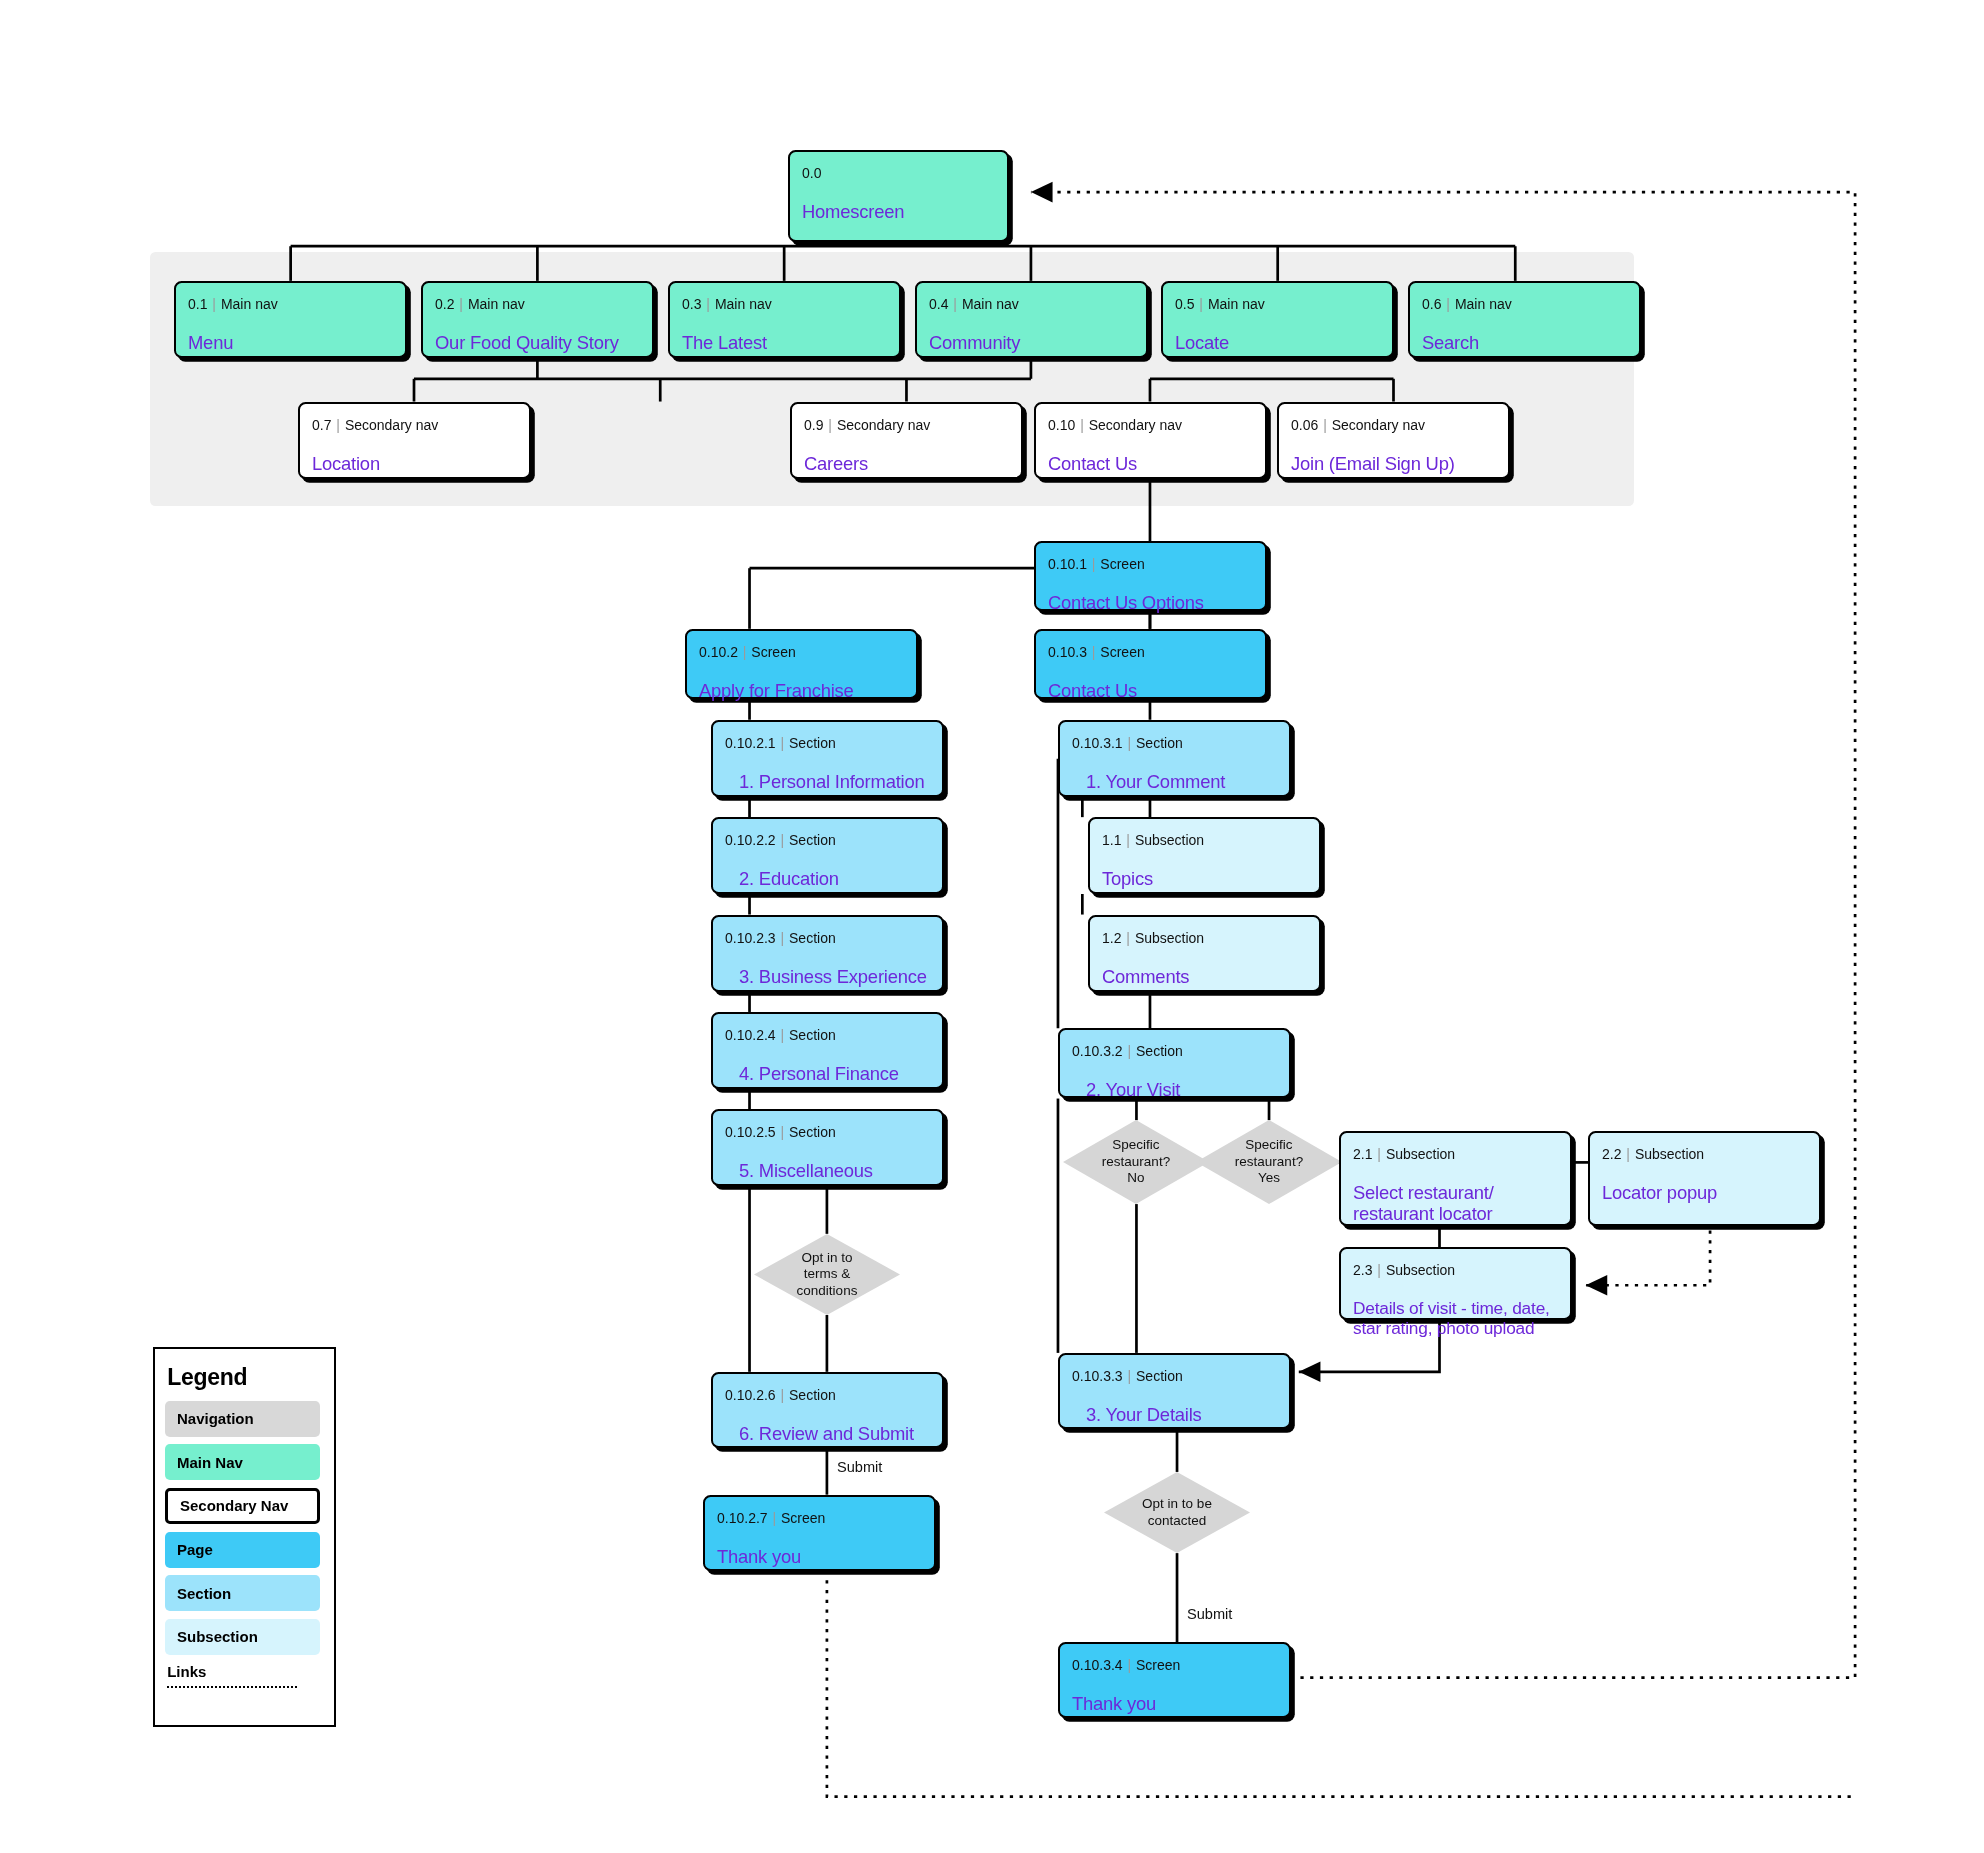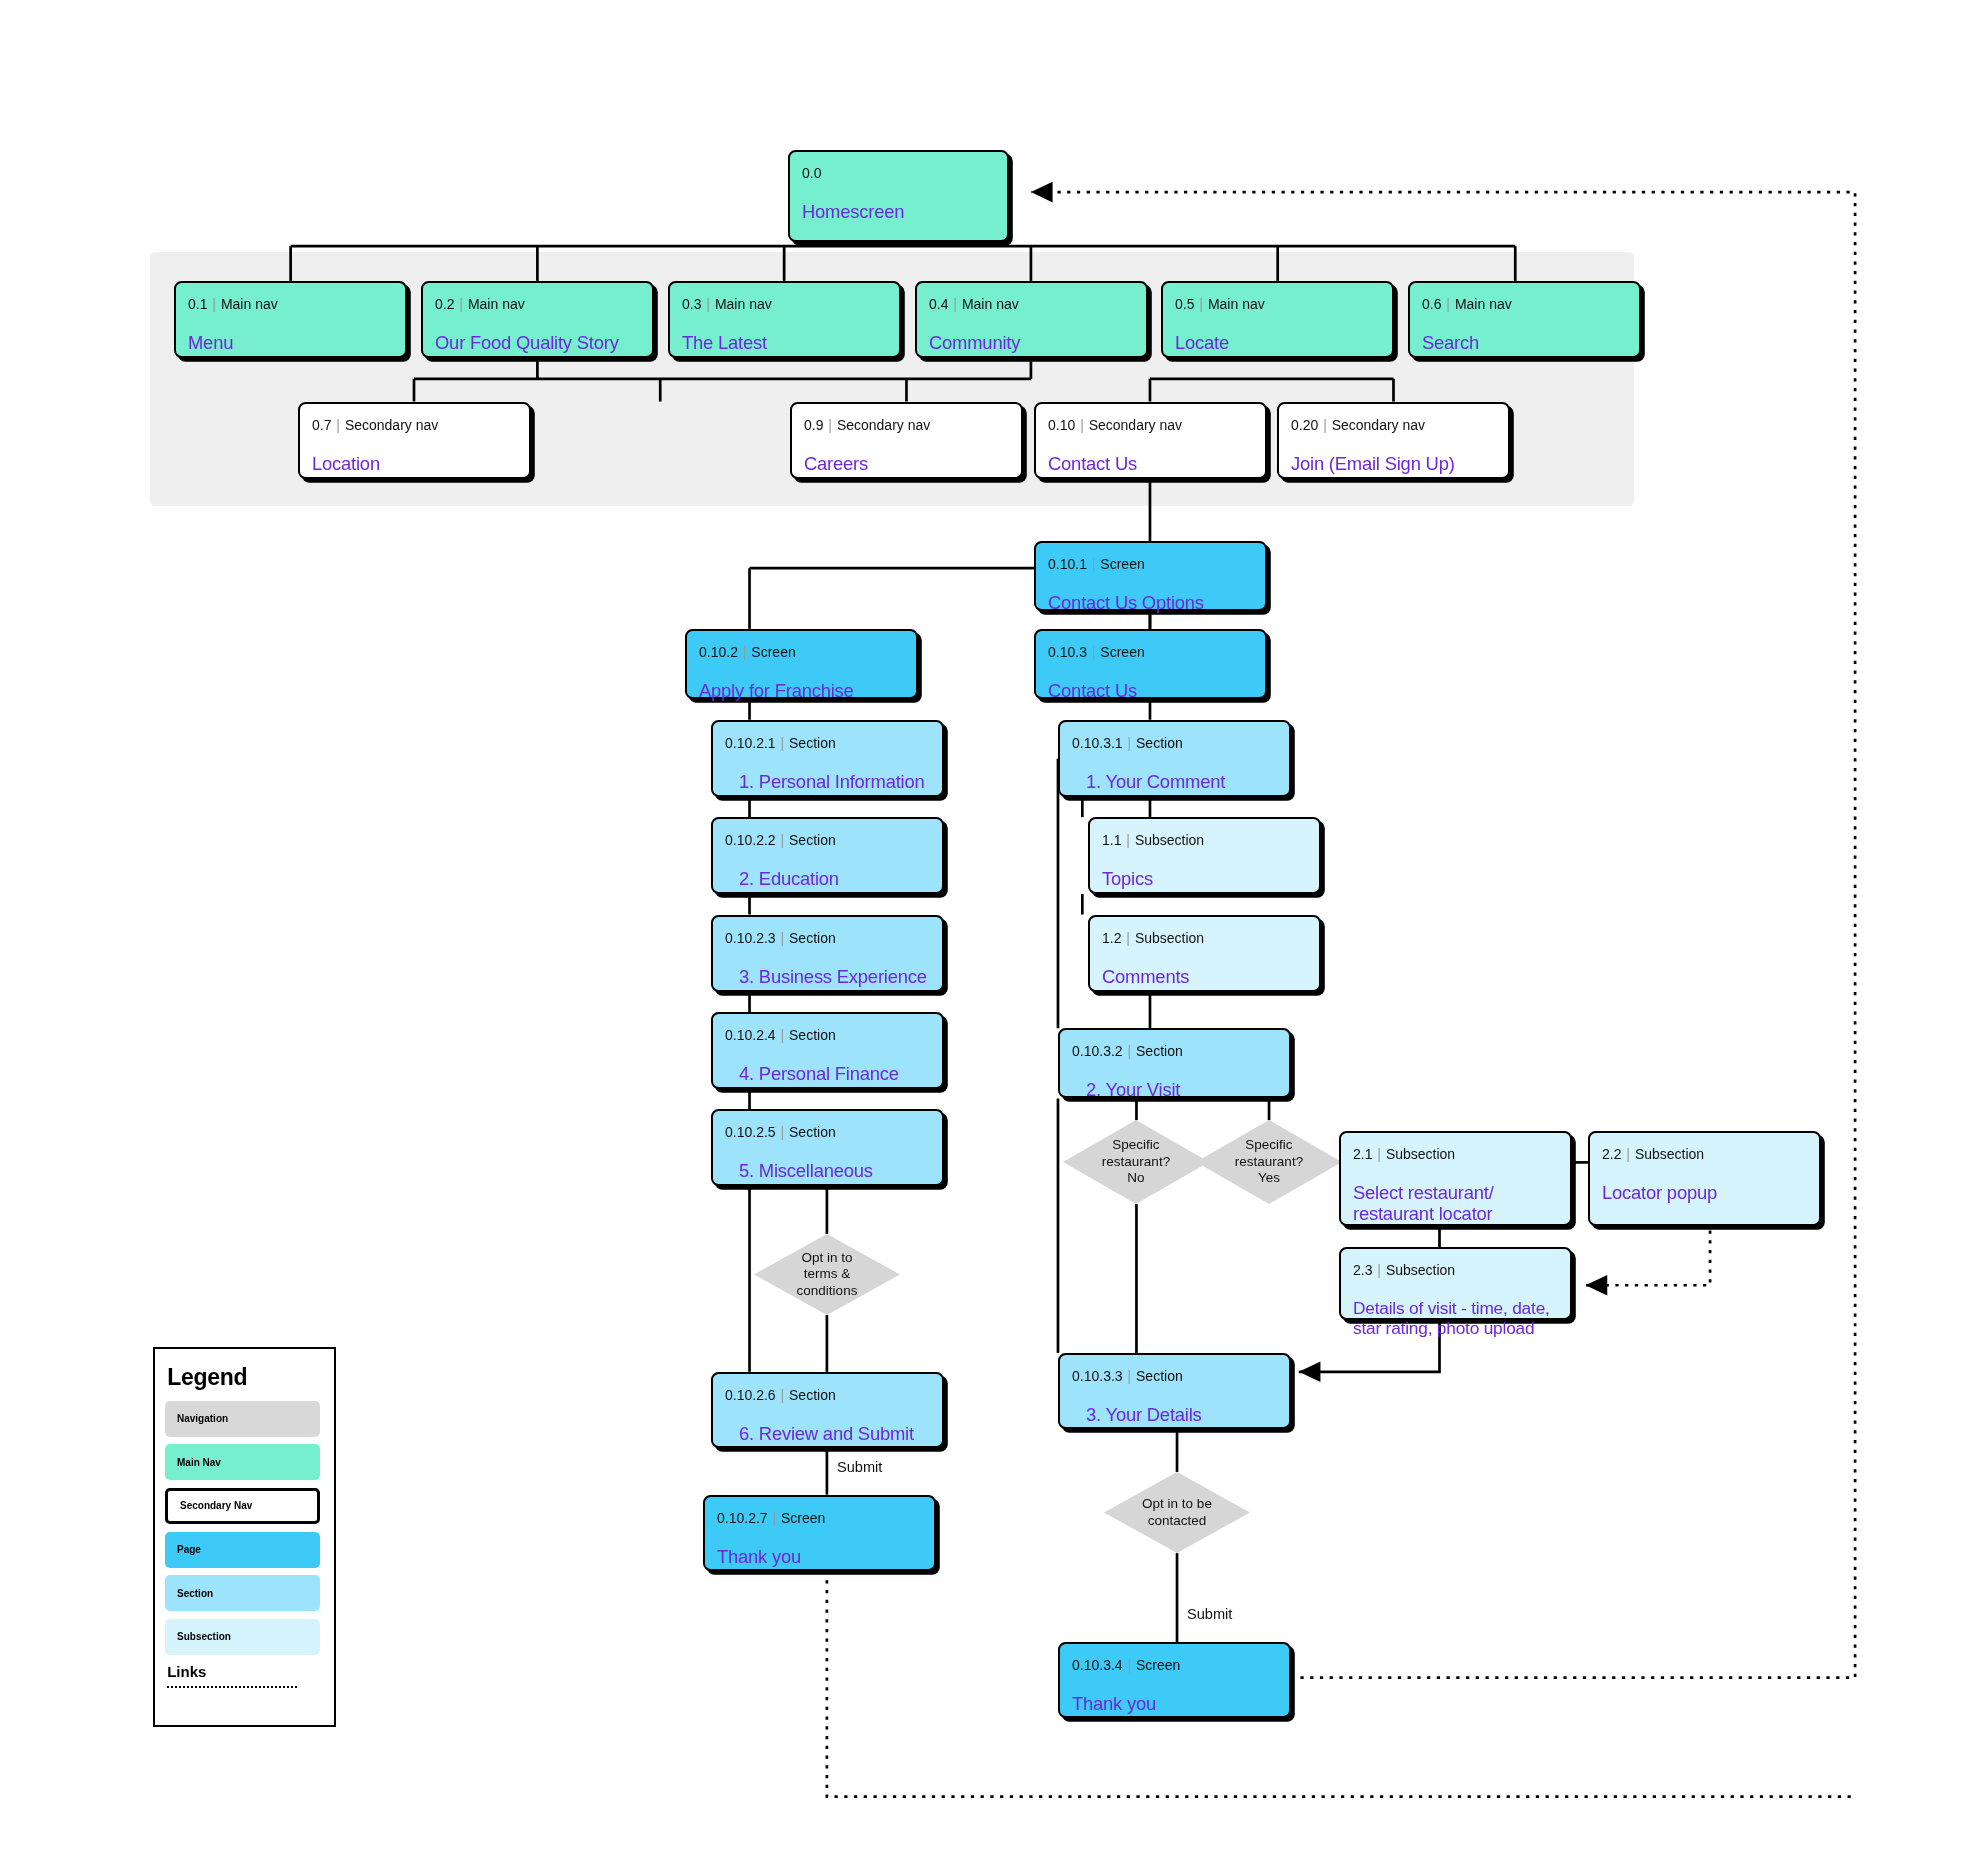--- a/index.html
+++ b/index.html
@@ -28,21 +28,21 @@
            display:flex;align-items:center;justify-content:center;text-align:center;}
   .diamond span{font-size:13.5px;line-height:1.22;color:#111;display:block;}
 
   .edgelabel{position:absolute;font-size:14.6px;color:#111;white-space:nowrap;}
 
   .legend{position:absolute;background:#fff;border:2.7px solid #000;box-sizing:border-box;
           padding:14px 14px 12px 10px;}
   .legend .lg-title{font-size:23px;font-weight:700;color:#000;margin:1.1px 0 9.7px 2.2px;letter-spacing:-0.3px;}
   .legend .sw{height:36px;border-radius:4.9px;margin-bottom:7.6px;display:flex;align-items:center;
               padding-left:12px;box-sizing:border-box;}
-  .legend .sw span{font-size:10px;font-weight:700;color:#000;}
+  .legend .sw span{font-size:15px;font-weight:700;color:#000;}
   .legend .sw-nav{background:#d8d8d8;}
   .legend .sw-main{background:#76efce;}
   .legend .sw-sec{background:#ffffff;border:3.2px solid #000;}
   .legend .sw-page{background:#3ecaf6;}
   .legend .sw-section{background:#9ce3fb;}
   .legend .sw-sub{background:#d6f4fd;}
   .legend .lg-links{font-size:15px;font-weight:700;color:#000;margin:8.7px 0 5.4px 2.2px;}
   .legend .lg-dash{height:0;border-top:2.7px dotted #000;width:130px;margin-left:2.2px;}
 </style>
 </head>
@@ -217,21 +217,21 @@
 
   <div class="node n-sec" style="left:1034px;top:402px;width:233px;height:77px;">
     <div class="meta">
       <span>0.10</span><span class="sep">|</span><span>Secondary nav</span>
     </div>
     <div class="title">Contact Us</div>
   </div>
 
   <div class="node n-sec" style="left:1277px;top:402px;width:233px;height:77px;">
     <div class="meta">
-      <span>0.20</span><span class="sep">|</span><span>Secondary nav</span>
+      <span>0.06</span><span class="sep">|</span><span>Secondary nav</span>
     </div>
     <div class="title">Join (Email Sign Up)</div>
   </div>
 
   <div class="node n-screen" style="left:1034px;top:541px;width:233px;height:70px;">
     <div class="meta">
       <span>0.10.1</span><span class="sep">|</span><span>Screen</span>
     </div>
     <div class="title">Contact Us Options</div>
   </div>

